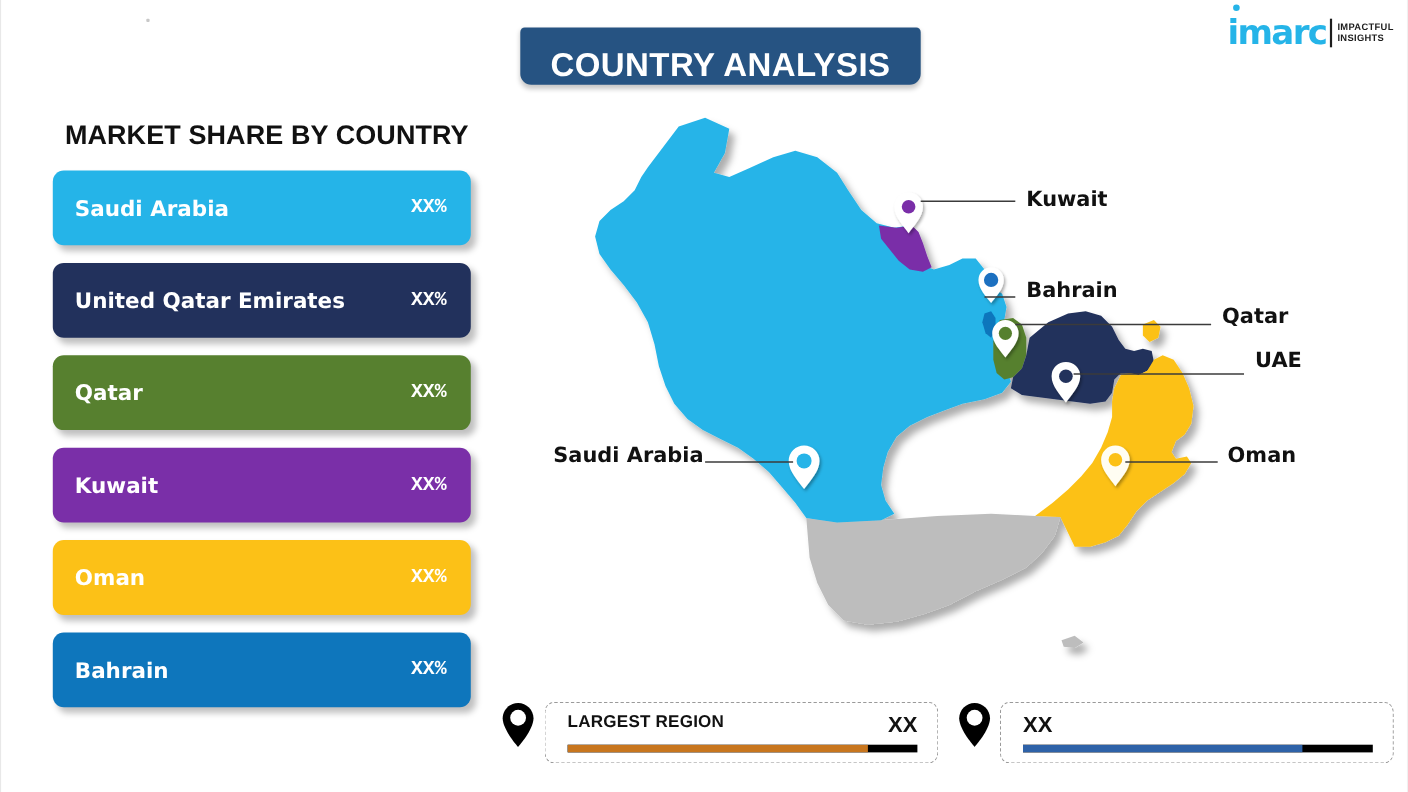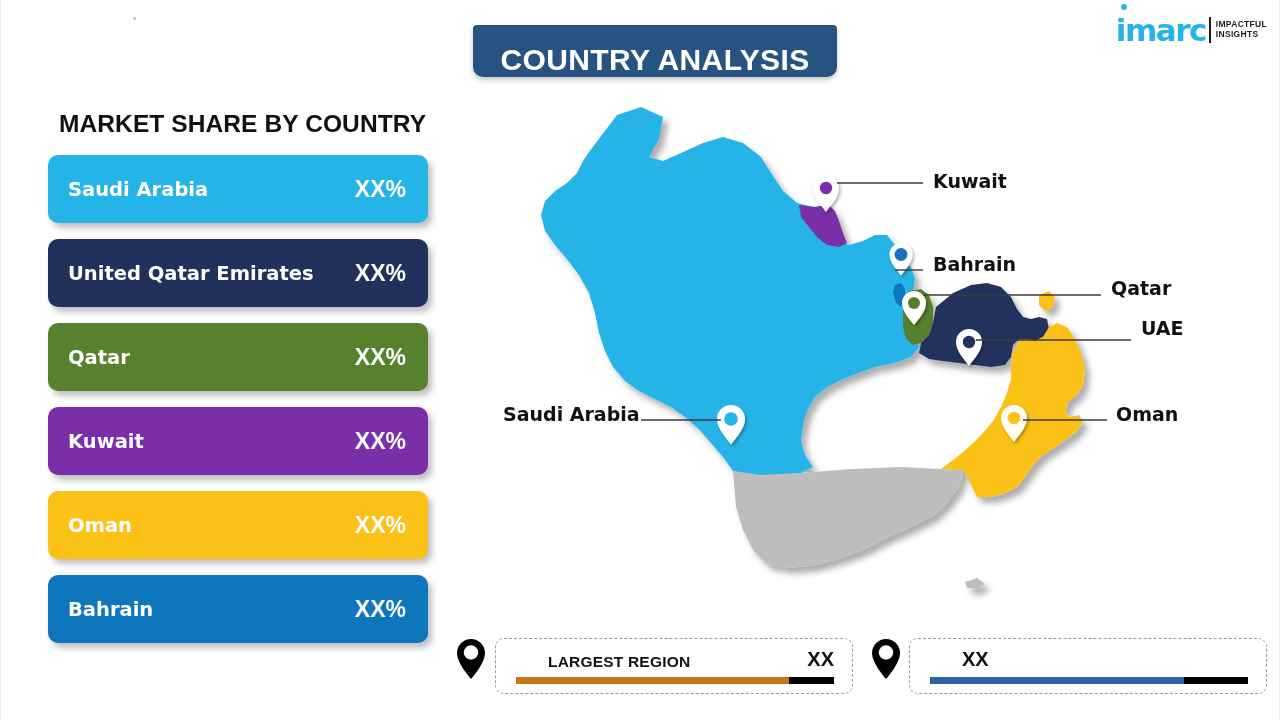--- a/index.html
+++ b/index.html
@@ -135,23 +135,23 @@
   }
   .cbar .cname {
     color: #ffffff;
     font-size: 19.5px;
     font-weight: bold;
     font-family: "DejaVu Sans", sans-serif;
     flex: 1 1 auto;
   }
   .cbar .cval {
     color: #ffffff;
-    font-size: 23px;
-    font-weight: bold;
-    font-family: Liberation Sans, sans-serif;
+    font-size: 18px;
+    font-weight: bold;
+    font-family: Liberation Mono, monospace;
     flex: 0 0 auto;
   }
   .cbar.wide { width: 380px; }
 
   
   #map {
     position: absolute;
     left: 470px;
     top: 95px;
     width: 660px;
@@ -178,23 +178,22 @@
     background: #ffffff;
   }
   .stat-inner {
     position: absolute;
     left: 20px;
     right: 18px;
     top: 9px;
   }
   .stat-row {
     display: flex;
-    align-items: flex-end;
+    align-items: flex-start;
     justify-content: space-between;
-    margin-left: 32px;
   }
   .stat-label {
     font-size: 15.5px;
     font-weight: bold;
     color: #111111;
     letter-spacing: 0.2px;
   }
   .stat-value {
     font-size: 20px;
     font-weight: bold;

